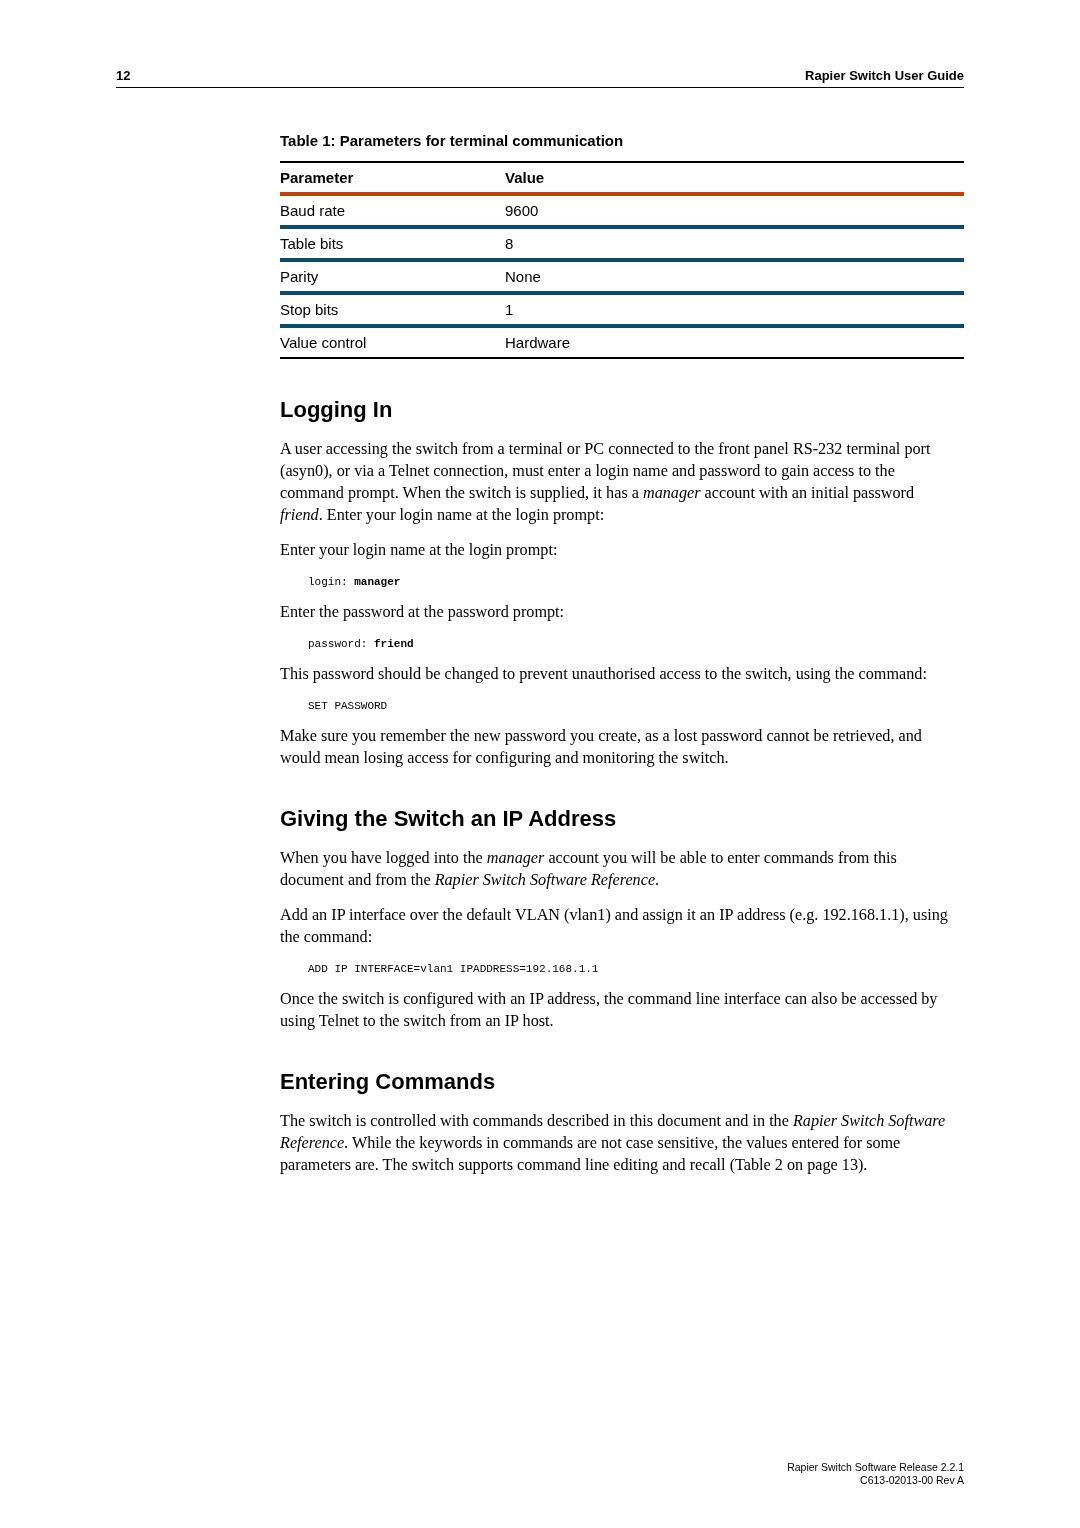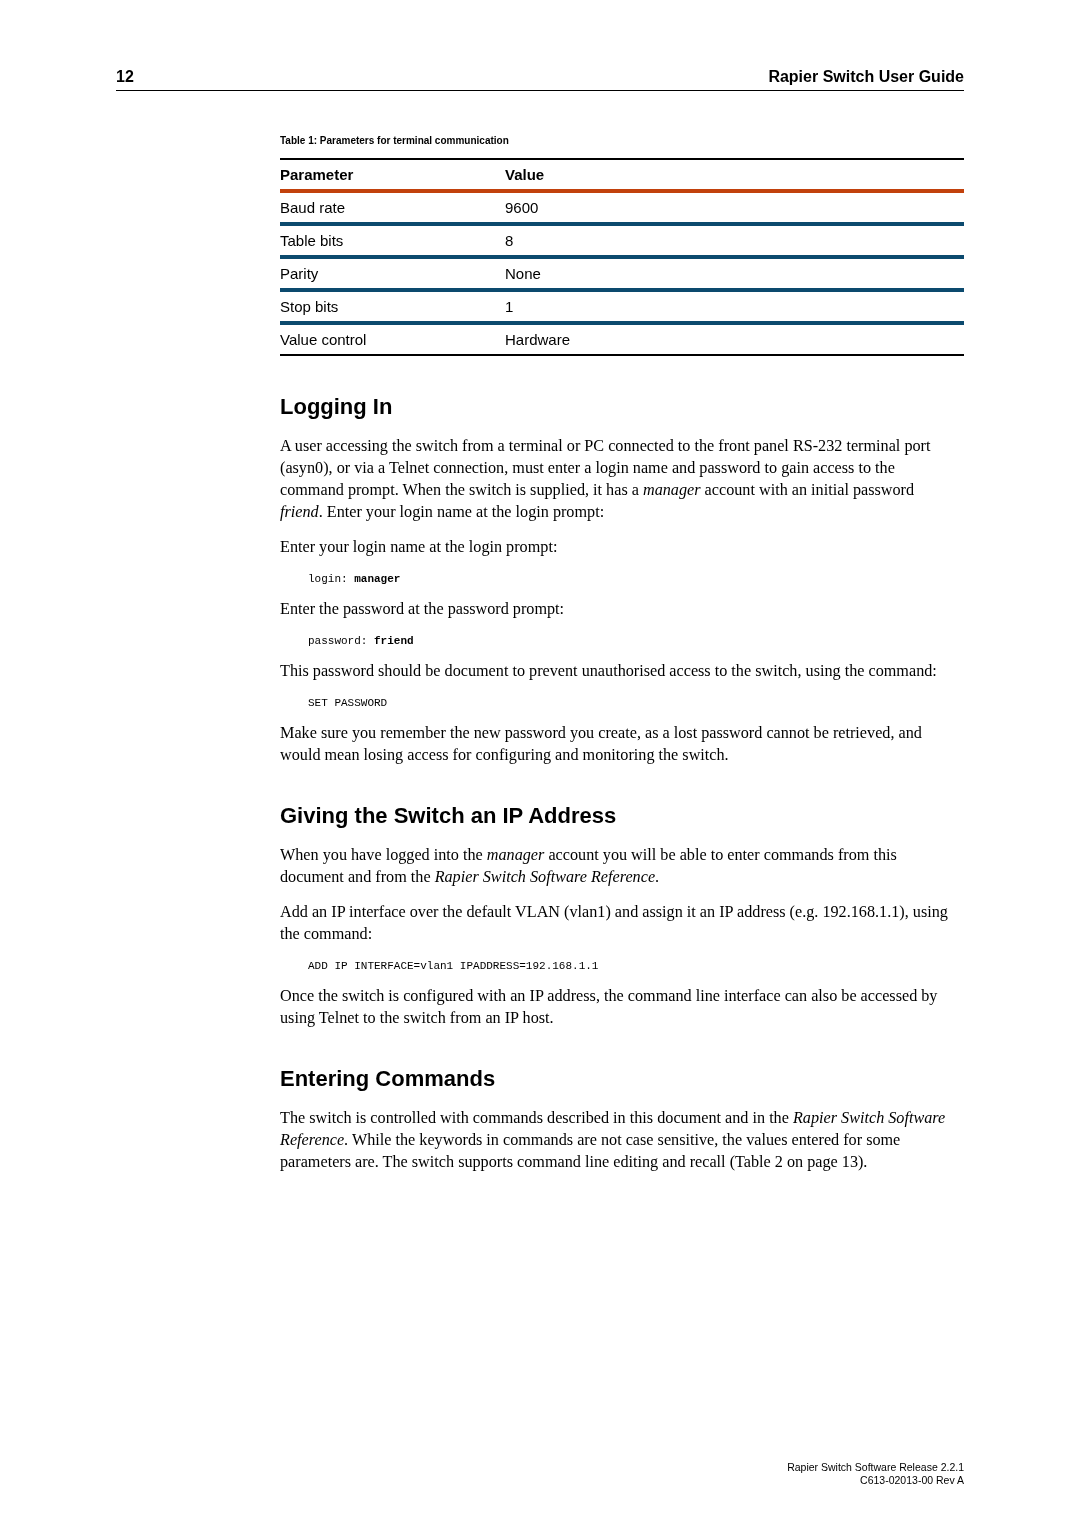--- a/index.html
+++ b/index.html
@@ -18,32 +18,32 @@
     padding: 68px 116px 40px 116px;
     box-sizing: border-box;
     height: 100%;
     position: relative;
   }
   .header {
     display: flex;
     justify-content: space-between;
     font-family: Arial, Helvetica, sans-serif;
     font-weight: bold;
-    font-size: 16px;
+    font-size: 13px;
     border-bottom: 1.5px solid #000;
     padding-bottom: 4px;
     margin-bottom: 44px;
   }
   .content-wrap {
     margin-left: 164px;
   }
   .table-caption {
     font-family: Arial, Helvetica, sans-serif;
     font-weight: bold;
-    font-size: 10px;
+    font-size: 15px;
     margin-bottom: 12px;
   }
   table.param-table {
     width: 100%;
     border-collapse: collapse;
     font-family: Arial, Helvetica, sans-serif;
     font-size: 15px;
     margin-bottom: 38px;
   }
   table.param-table th {
@@ -154,21 +154,21 @@
     <div class="mono-block">
       <span>login: </span><span class="mono-bold">manager</span>
     </div>
 
     <p class="body">Enter the password at the password prompt:</p>
 
     <div class="mono-block">
       <span>password: </span><span class="mono-bold">friend</span>
     </div>
 
-    <p class="body">This password should be document to prevent unauthorised access to the switch, using the command:</p>
+    <p class="body">This password should be changed to prevent unauthorised access to the switch, using the command:</p>
 
     <div class="mono-block">SET PASSWORD</div>
 
     <p class="body">Make sure you remember the new password you create, as a lost password cannot be retrieved, and would mean losing access for configuring and monitoring the switch.</p>
 
     <div class="sect-gap"></div>
 
     <h2 class="section-head">Giving the Switch an IP Address</h2>
 
     <p class="body">

